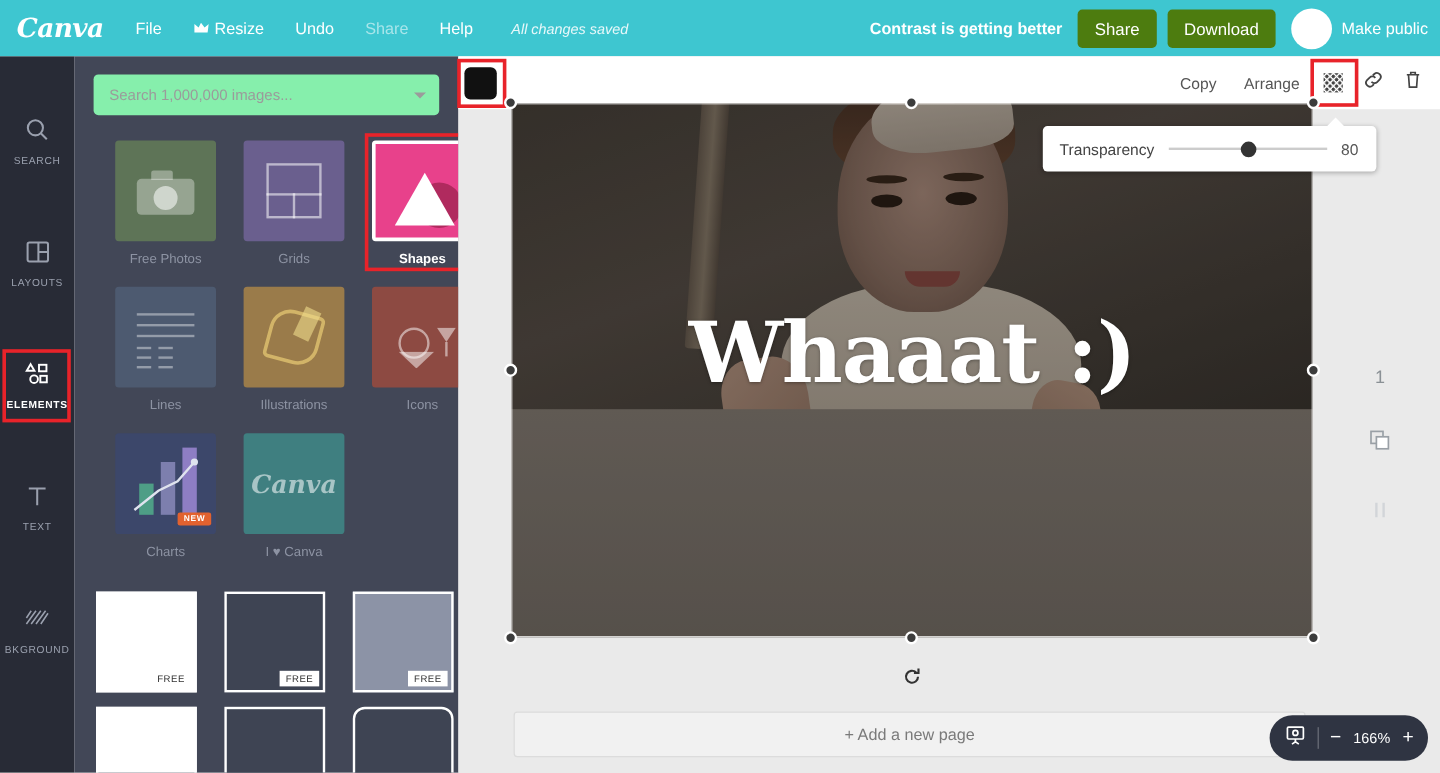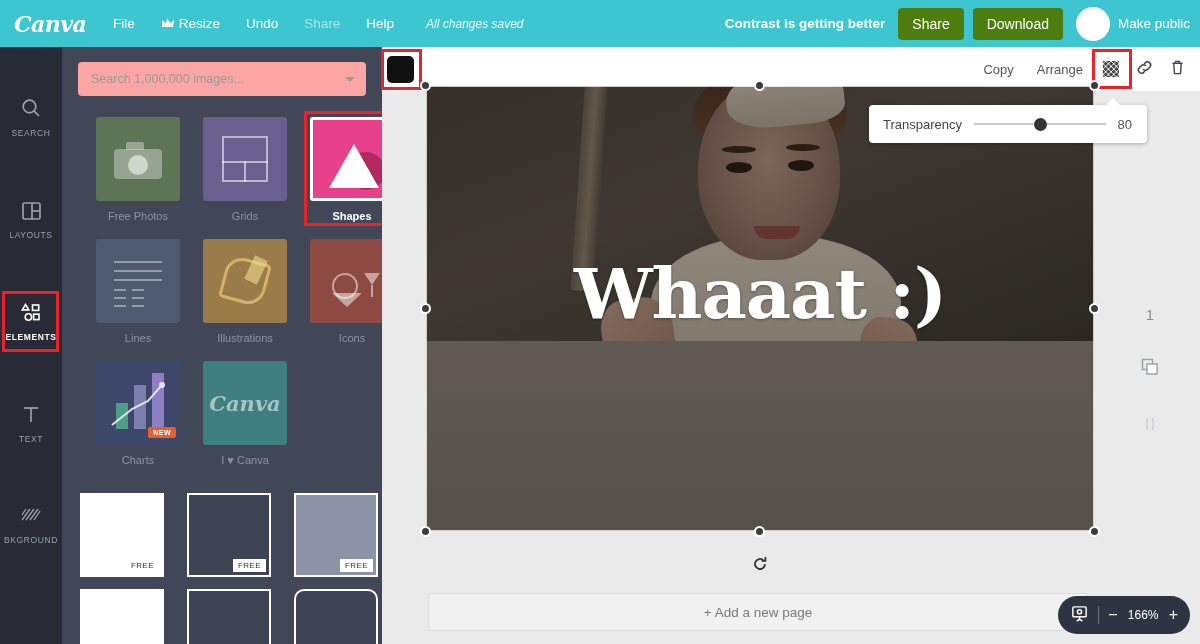--- a/index.html
+++ b/index.html
@@ -70,21 +70,21 @@
     border: 3px solid #e8232a; pointer-events: none;
   }
 
   
   .panel {
     position: absolute; left: 62px; top: 47px; width: 320px; height: 597px;
     background: #424757; overflow: hidden;
   }
   .searchwrap { padding: 15px 16px 0 16px; }
   .searchbox {
-    position: relative; background: #fca5a5; border-radius: 4px;
+    position: relative; background: #86efac; border-radius: 4px;
     height: 34px; display: flex; align-items: center;
   }
   .searchbox input {
     border: none; outline: none; background: transparent;
     font-size: 12.5px; color: #555; width: 100%;
     padding: 0 30px 0 13px; font-family: "Liberation Sans", sans-serif;
   }
   .searchbox input::placeholder { color: #9b9b9b; }
   .caret {
     position: absolute; right: 11px; width: 0; height: 0;

